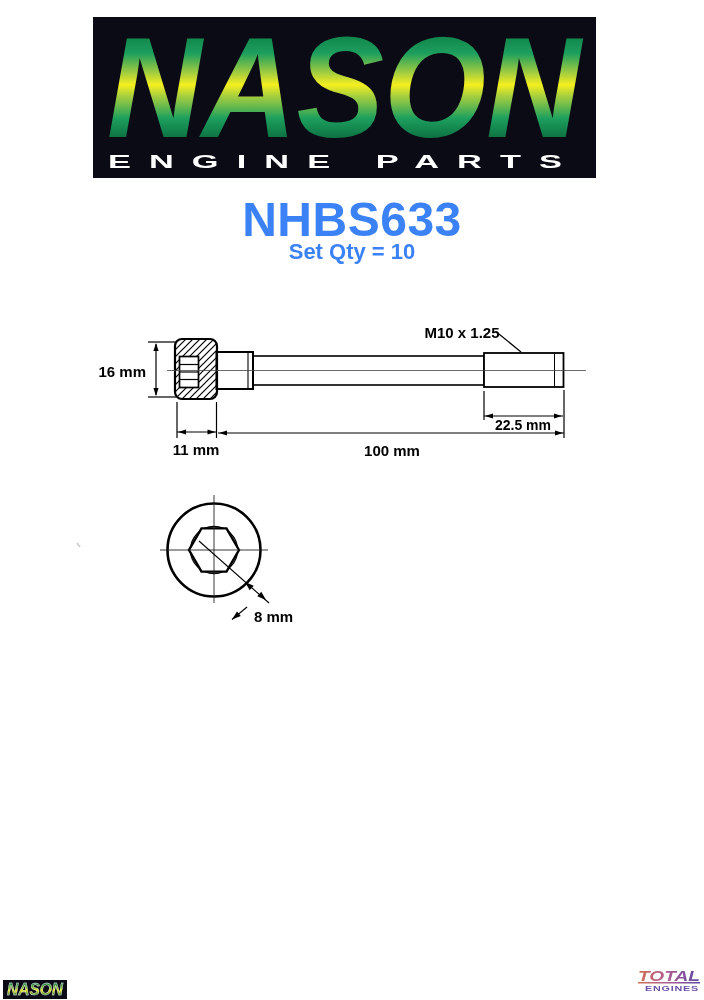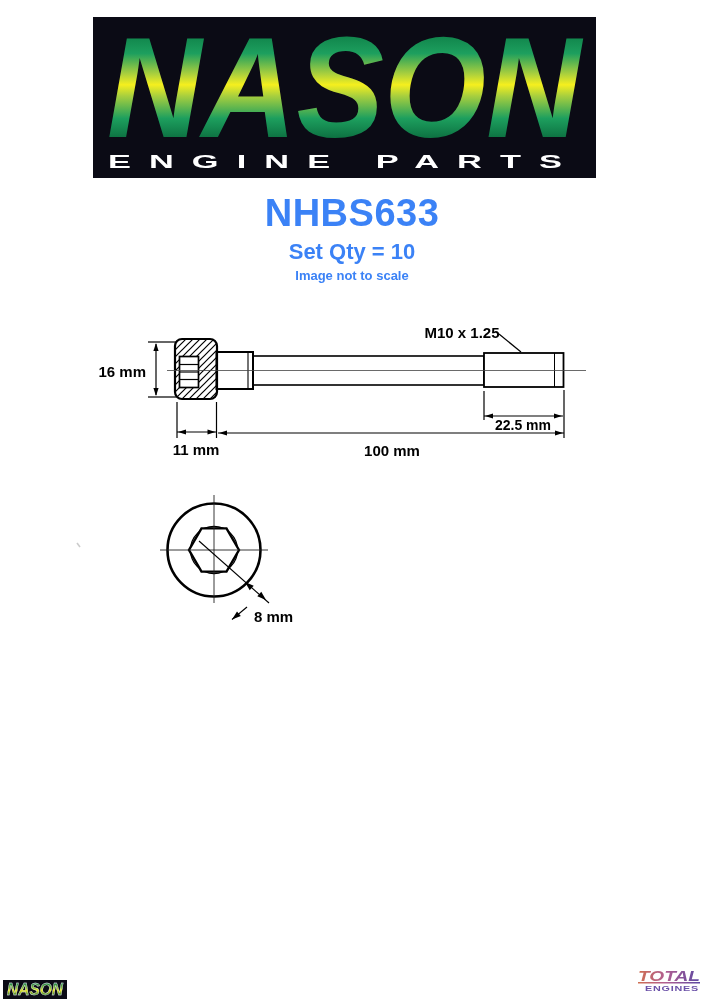--- a/index.html
+++ b/index.html
@@ -5,21 +5,21 @@
   html,body{margin:0;padding:0;background:#fff;}
   #page{
     position:relative;width:695px;height:1000px;background:#ffffff;overflow:hidden;
     font-family:"Liberation Sans",sans-serif;color:#3b82f6;padding-left:44px;
   }
   .abs{position:absolute;}
   #brand-logo{
     left:93px;top:17px;width:503px;height:161px;background:#0b0b15;
   }
   .center-text{left:0;width:704px;text-align:center;}
-  #part-number{top:192px;font-size:38px;font-weight:bold;letter-spacing:0.5px;}
+  #part-number{top:192px;font-size:48px;font-weight:bold;letter-spacing:0.5px;}
   #set-qty{top:239px;font-size:22px;font-weight:bold;}
   #scale-note{top:268px;font-size:13px;font-weight:bold;}
   #drawing{left:0;top:290px;}
   #footer-nason{left:3px;top:980px;width:64px;height:19px;background:#0b0b15;}
   #footer-total{left:636px;top:968px;width:66px;height:24px;}
   svg{display:block;}
 </style>
 </head>
 <body>
 
@@ -38,21 +38,20 @@
           <stop offset="1" stop-color="#09663a"></stop>
         </linearGradient>
       </defs>
       <text x="251" y="120" text-anchor="middle" font-family="Liberation Sans, sans-serif" font-size="142" font-weight="bold" font-style="italic" textLength="474" lengthAdjust="spacingAndGlyphs" fill="url(#ng)">NASON</text>
       <text x="251" y="151" text-anchor="middle" font-family="Liberation Sans, sans-serif" font-size="19" font-weight="bold" letter-spacing="10" textLength="472" lengthAdjust="spacingAndGlyphs" fill="#ffffff">ENGINE PARTS</text>
     </svg>
   </div>
 
   <div id="part-number" class="abs center-text">NHBS633</div>
   <div id="set-qty" class="abs center-text">Set Qty = 10</div>
-  <div id="scale-note" class="abs center-text">Image not to scale</div>
 
   <svg id="drawing" class="abs" width="704" height="360" viewBox="0 290 704 360">
     <defs>
       <pattern id="hatch" width="7" height="7" patternUnits="userSpaceOnUse">
         <path d="M-1,1 l2,-2 M0,7 l7,-7 M6,8 l2,-2" stroke="#000" stroke-width="1.2"></path>
       </pattern>
     </defs>
 
     <path d="M77,543 l3,4" stroke="#999" stroke-width="1.5" opacity="0.5"></path>
 

